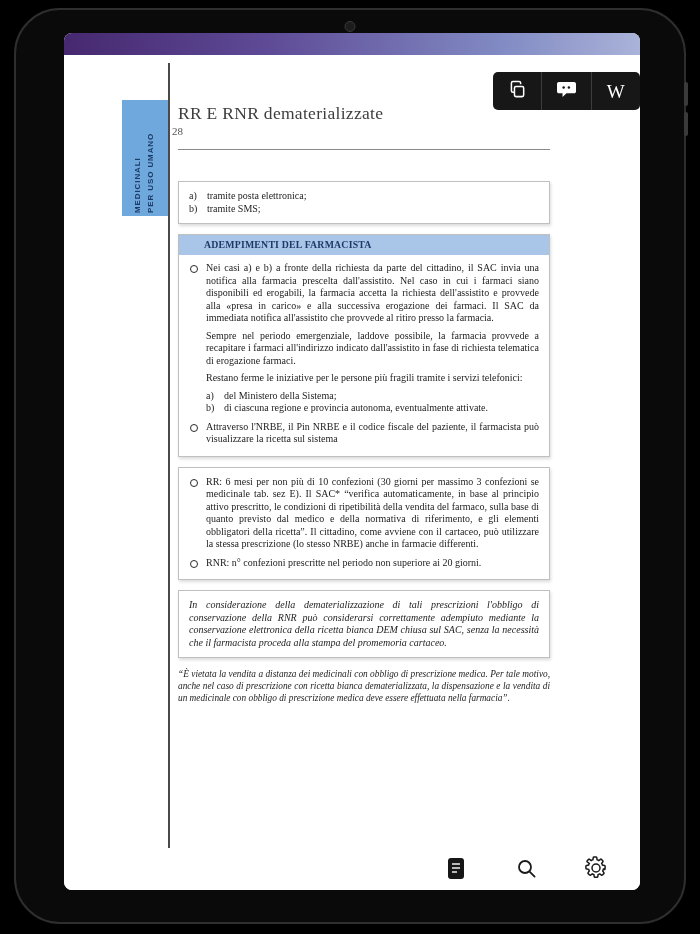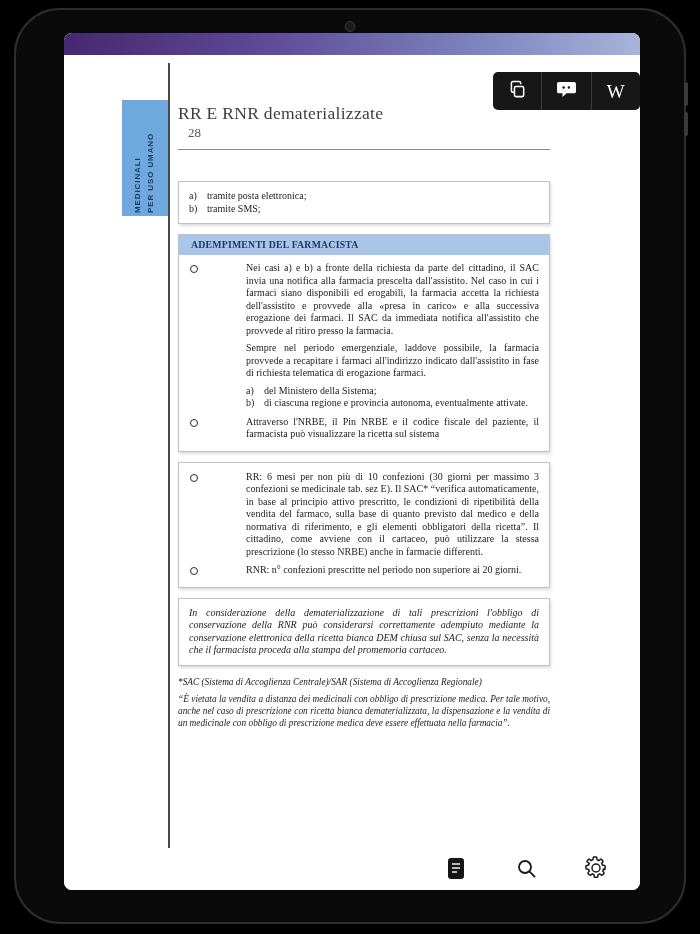--- a/index.html
+++ b/index.html
@@ -40,46 +40,46 @@
   .wiki-w{font-family:"Liberation Serif",serif;color:#fff;font-size:19px;line-height:1;}
   
   .side-label{position:absolute;left:58px;top:67px;width:46px;height:116px;background:#6fa8dc;}
   .side-label .inner{
     position:absolute;width:116px;height:46px;left:-35px;top:35px;transform:rotate(-90deg);
     display:flex;flex-direction:column;justify-content:center;
     font-family:"Liberation Sans",sans-serif;font-weight:bold;font-size:8px;
     letter-spacing:.9px;color:#1c3a66;line-height:1.6;padding-left:3px;box-sizing:border-box;
   }
   .vrule{position:absolute;left:104px;top:30px;width:1.5px;height:785px;background:#4a4a4a;}
-  .page-number{position:absolute;left:124px;top:92px;font-size:13px;color:#555;}
+  .page-number{position:absolute;left:108px;top:92px;font-size:11px;color:#555;}
   .doc-title{
     position:absolute;left:114px;top:70px;width:372px;text-align:left;
     font-size:17.5px;color:#3e3e3e;letter-spacing:.3px;
   }
   .title-rule{position:absolute;left:114px;top:116px;width:372px;height:1px;background:#8a8a8a;}
   
   .content{position:absolute;left:114px;top:148px;width:372px;}
   .docbox{
     border:1px solid #c0c0c0;background:#fff;box-shadow:1px 2px 3px rgba(0,0,0,.14);
     padding:8px 10px;margin-bottom:10px;font-size:10px;line-height:1.25;color:#1c1c1c;
     text-align:justify;box-sizing:border-box;
   }
   .section-header{
     background:#a9c6e8;color:#1c3a66;font-weight:bold;font-size:9.8px;letter-spacing:.2px;
-    padding:4px 12px;margin:-8px -10px 7px -10px;text-align:left;
+    padding:4px 25px;margin:-8px -10px 7px -10px;text-align:left;
   }
   .intro-item{display:flex;}
   .intro-item .marker{width:18px;flex:0 0 auto;}
   .bullet{display:flex;margin-bottom:6px;}
   .bullet:last-child{margin-bottom:2px;}
   .bullet-dot{
     flex:0 0 auto;width:6px;height:6px;border:1.4px solid #2a2a2a;border-radius:50%;
     margin:3px 8px 0 1px;background:#fff;
   }
-  .bullet-body{flex:1;margin-left:40px;}
+  .bullet-body{flex:1;}
   .bullet-body p{margin:0 0 5px;}
   .bullet-body p:last-child{margin-bottom:0;}
   .sub-item{display:flex;}
   .sub-item .marker{width:18px;flex:0 0 auto;}
   .italic{font-style:italic;}
   .footnotes{font-style:italic;font-size:9.3px;line-height:1.3;color:#222;margin-top:2px;text-align:justify;}
   .footnotes .fn1{margin-bottom:5px;}
   
   .bottombar{position:absolute;left:0;right:0;bottom:0;height:42px;background:#fff;}
   .nav-icon{position:absolute;cursor:pointer;}
@@ -145,20 +145,21 @@
         </div>
       </div>
 
       <div class="docbox">
         <div class="section-header">ADEMPIMENTI DEL FARMACISTA</div>
         <div class="bullet">
           <span class="bullet-dot"></span>
           <div class="bullet-body">
             <p>Nei casi a) e b) a fronte della richiesta da parte del cittadino, il SAC invia una notifica alla farmacia prescelta dall'assistito. Nel caso in cui i farmaci siano disponibili ed erogabili, la farmacia accetta la richiesta dell'assistito e provvede alla «presa in carico» e alla successiva erogazione dei farmaci. Il SAC da immediata notifica all'assistito che provvede al ritiro presso la farmacia.</p>
             <p>Sempre nel periodo emergenziale, laddove possibile, la farmacia provvede a recapitare i farmaci all'indirizzo indicato dall'assistito in fase di richiesta telematica di erogazione farmaci.</p>
+            <p>Restano ferme le iniziative per le persone più fragili tramite i servizi telefonici:</p>
             <div class="sub-item">
               <span class="marker">a)</span>
               <span>del Ministero della Sistema;</span>
             </div>
             <div class="sub-item">
               <span class="marker">b)</span>
               <span>di ciascuna regione e provincia autonoma, eventualmente attivate.</span>
             </div>
           </div>
         </div>
@@ -183,21 +184,20 @@
             <p>RNR: n° confezioni prescritte nel periodo non superiore ai 20 giorni.</p>
           </div>
         </div>
       </div>
 
       <div class="docbox">
         <div class="italic">In considerazione della dematerializzazione di tali prescrizioni l'obbligo di conservazione della RNR può considerarsi correttamente adempiuto mediante la conservazione elettronica della ricetta bianca DEM chiusa sul SAC, senza la necessità che il farmacista proceda alla stampa del promemoria cartaceo.</div>
       </div>
 
       <div class="footnotes">
-        <div class="fn1">*SAC (Sistema di Accoglienza Centrale)/SAR (Sistema di Accoglienza Regionale)</div>
         <div>“È vietata la vendita a distanza dei medicinali con obbligo di prescrizione medica. Per tale motivo, anche nel caso di prescrizione con ricetta bianca dematerializzata, la dispensazione e la vendita di un medicinale con obbligo di prescrizione medica deve essere effettuata nella farmacia”.</div>
       </div>
 
     </div>
 
     <div class="bottombar">
       <div class="nav-icon nav-notes">
         <span>
           <svg width="18" height="23" viewBox="0 0 18 23">
             <rect x="1" y="1" width="16" height="21" rx="3" fill="#161616"></rect>

